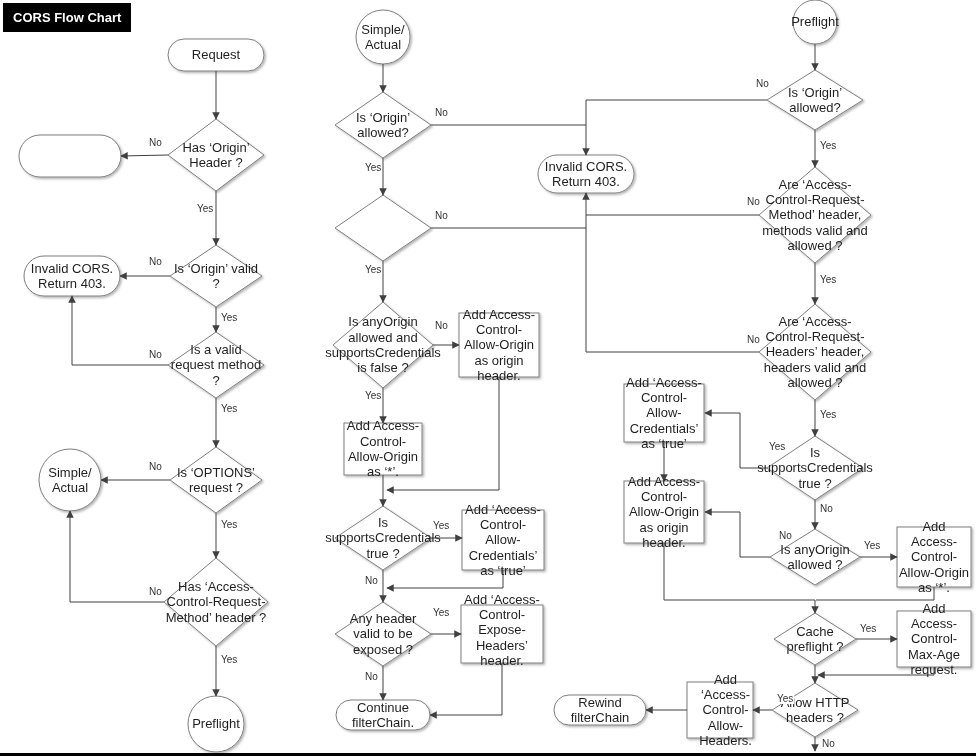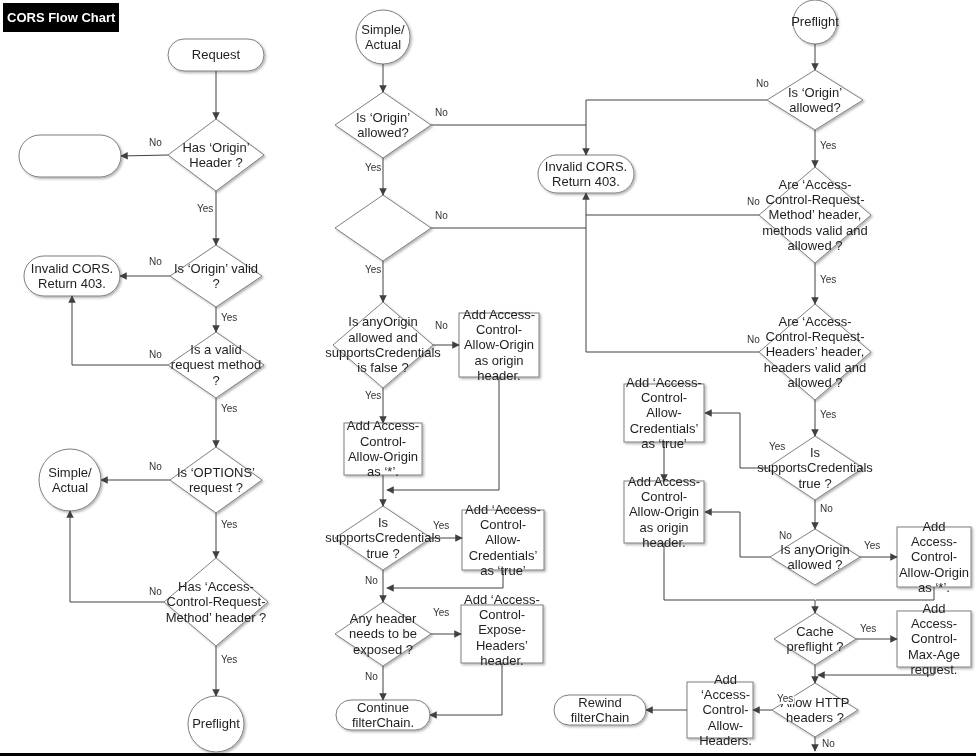--- a/index.html
+++ b/index.html
@@ -13,21 +13,21 @@
     position:absolute; display:flex; align-items:center; justify-content:center;
     text-align:center; font-size:13px; line-height:1.18; color:#1f1f1f;
     overflow-wrap:break-word; word-wrap:break-word; padding:1px; pointer-events:none;
   }
   .elabel {
     position:absolute; font-size:10px; line-height:1.1; color:#333333;
     background:#ffffff; padding:0 1px; pointer-events:none;
   }
   #title {
     position:absolute; left:3px; top:3px; background:#000000; color:#ffffff;
-    font-size:13px; font-weight:bold; padding:7px 4px;
+    font-size:13px; font-weight:bold; padding:7px 10px;
   }
   #bottombar { position:absolute; left:0; bottom:0; width:100%; height:3px; background:#000000; }
 </style>
 </head>
 <body>
 
 <div id="canvas">
 
   <svg id="flow-svg" width="976" height="756" viewBox="0 0 976 756">
     <defs>
@@ -145,21 +145,21 @@
   <div class="node" style="left:188px;top:696px;width:56px;height:56px">Preflight</div>
 
   <div class="node" style="left:356px;top:10px;width:54px;height:54px">Simple/ Actual</div>
   <div class="node" style="left:335px;top:92px;width:96px;height:66px">Is ‘Origin’ allowed?</div>
   <div class="node" style="left:538px;top:155px;width:96px;height:38px">Invalid CORS. Return 403.</div>
   <div class="node" style="left:333px;top:302px;width:100px;height:86px">Is anyOrigin allowed and supportsCredentials is false ?</div>
   <div class="node" style="left:459px;top:313px;width:80px;height:64px">Add Access-Control-Allow-Origin as origin header.</div>
   <div class="node" style="left:344px;top:423px;width:78px;height:52px">Add Access-Control-Allow-Origin as ‘*’.</div>
   <div class="node" style="left:335px;top:506px;width:96px;height:64px">Is supportsCredentials true ?</div>
   <div class="node" style="left:462px;top:510px;width:82px;height:60px">Add ‘Access-Control-Allow-Credentials’ as ‘true’</div>
-  <div class="node" style="left:335px;top:602px;width:96px;height:64px">Any header needs to be exposed ?</div>
+  <div class="node" style="left:335px;top:602px;width:96px;height:64px">Any header valid to be exposed ?</div>
   <div class="node" style="left:461px;top:601px;width:82px;height:58px">Add ‘Access-Control-Expose-Headers’ header.</div>
   <div class="node" style="left:336px;top:700px;width:94px;height:30px">Continue filterChain.</div>
 
   <div class="node" style="left:793px;top:0px;width:44px;height:44px">Preflight</div>
   <div class="node" style="left:767px;top:70px;width:96px;height:60px">Is ‘Origin’ allowed?</div>
   <div class="node" style="left:759px;top:167px;width:112px;height:96px">Are ‘Access-Control-Request-Method’ header, methods valid and allowed ?</div>
   <div class="node" style="left:759px;top:304px;width:112px;height:96px">Are ‘Access-Control-Request-Headers’ header, headers valid and allowed ?</div>
   <div class="node" style="left:767px;top:436px;width:96px;height:64px">Is supportsCredentials true ?</div>
   <div class="node" style="left:624px;top:384px;width:80px;height:58px">Add ‘Access-Control-Allow-Credentials’ as ‘true’</div>
   <div class="node" style="left:624px;top:481px;width:80px;height:62px">Add Access-Control-Allow-Origin as origin header.</div>

